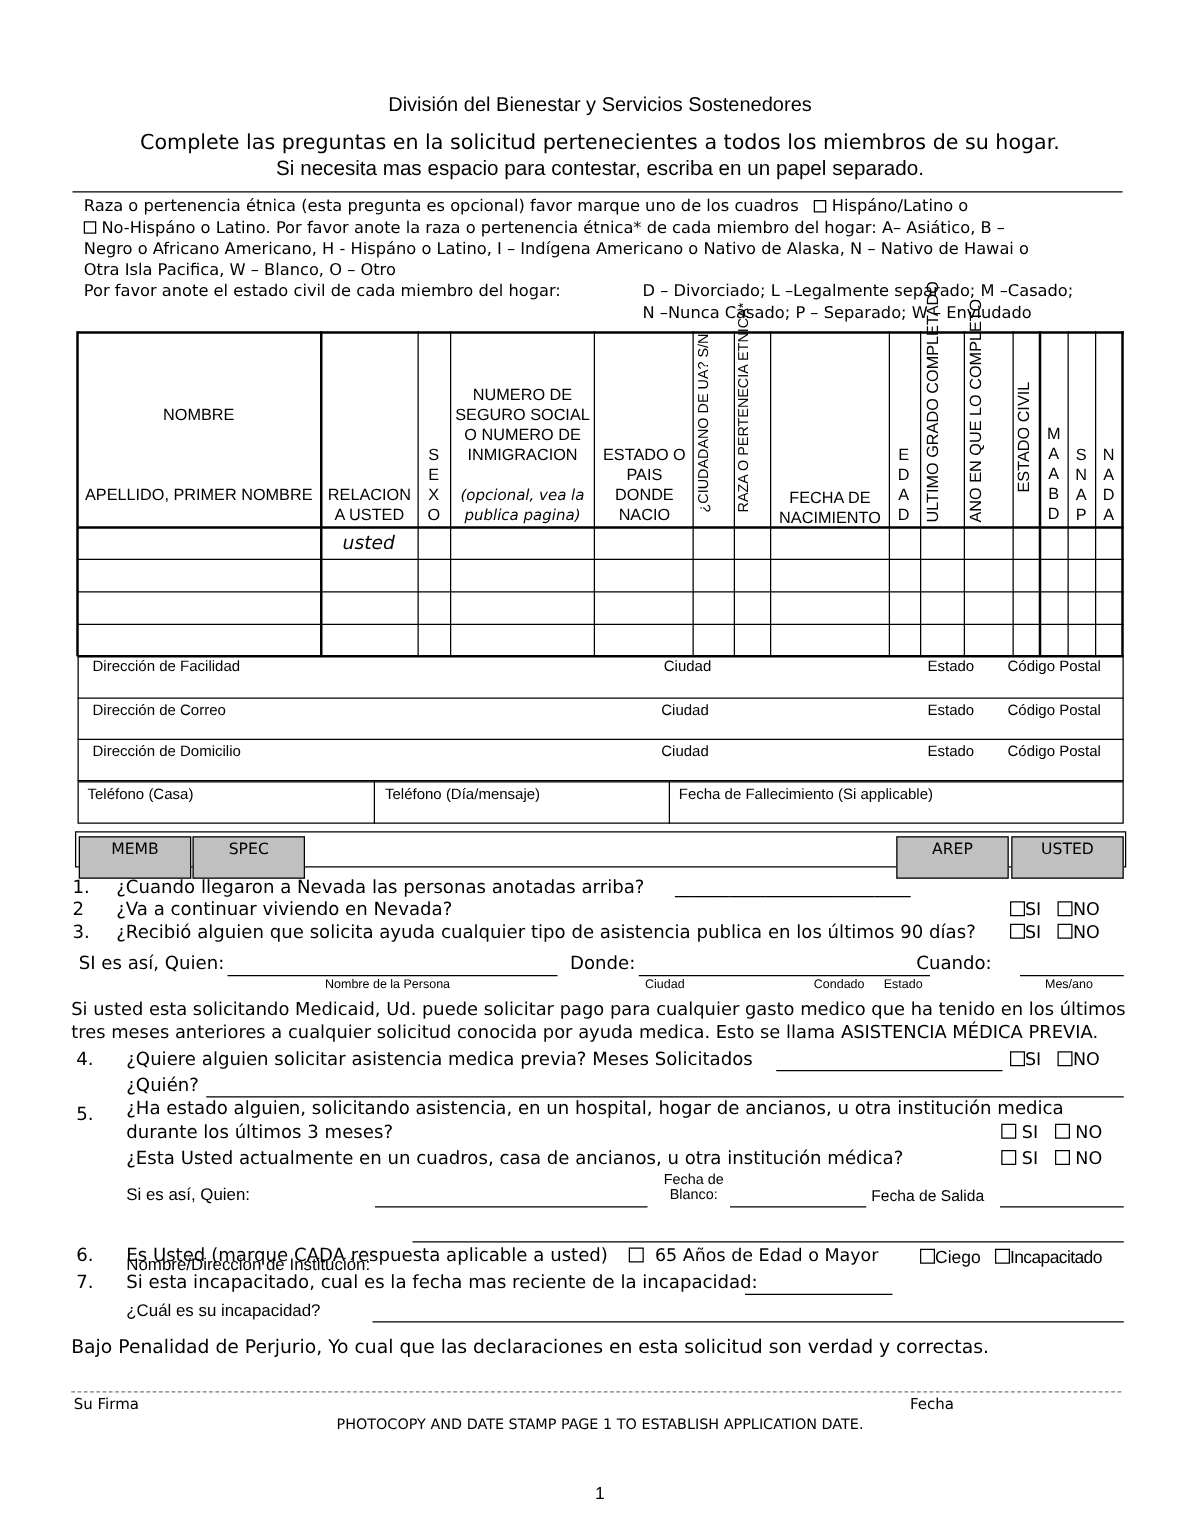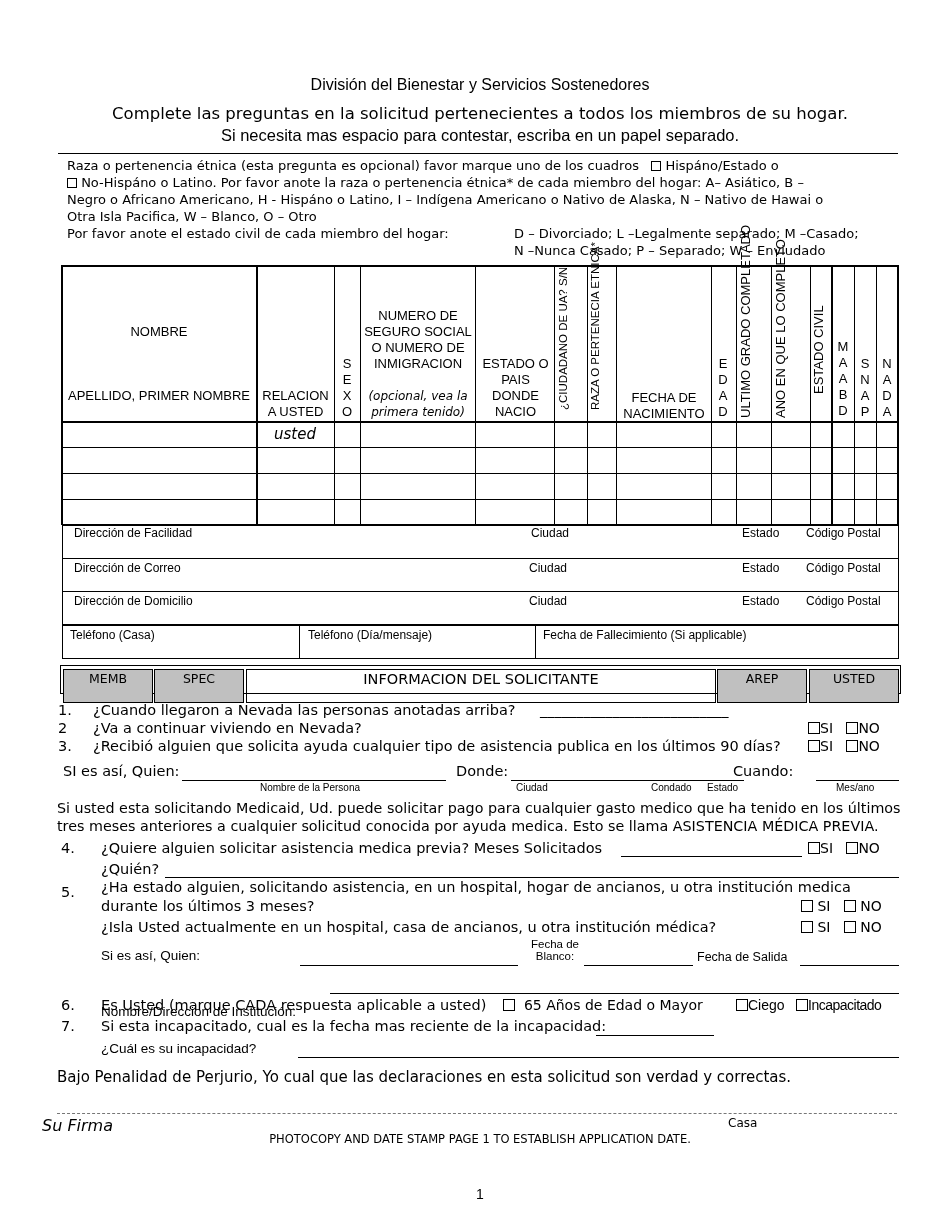--- a/index.html
+++ b/index.html
@@ -44,21 +44,21 @@
 <body>
 
 <div class="abs title1 sans">División del Bienestar y Servicios Sostenedores</div>
 <div class="abs title2 dv">Complete las preguntas en la solicitud pertenecientes a todos los miembros de su hogar.</div>
 <div class="abs title3 sans">Si necesita mas espacio para contestar, escriba en un papel separado.</div>
 <div class="abs hr-top"></div>
 
 <div class="abs intro" style="top:157px;">
   <span>Raza o pertenencia étnica (esta pregunta es opcional) favor marque uno de los cuadros</span>
   &nbsp;&nbsp;<span class="cb"></span>
-  <span>Hispáno/Estado o</span>
+  <span>Hispáno/Latino o</span>
 </div>
 <div class="abs intro" style="top:174px;">
   <span class="cb"></span>
   <span>No-Hispáno o Latino.</span>
   <span>Por favor anote la raza o pertenencia étnica* de cada miembro del hogar: A– Asiático, B –</span>
 </div>
 <div class="abs intro" style="top:191px;">Negro o Africano Americano, H - Hispáno o Latino, I –    Indígena Americano o Nativo de Alaska, N – Nativo de Hawai o</div>
 <div class="abs intro" style="top:208px;">Otra Isla Pacifica, W – Blanco, O – Otro</div>
 <div class="abs intro" style="top:225px;">Por favor anote el estado civil de cada miembro del hogar:</div>
 <div class="abs intro" style="top:225px; left:514px;">D – Divorciado; L –Legalmente separado; M –Casado;</div>
@@ -93,21 +93,21 @@
   <div class="hdr" style="left:62px; width:194px; top:324px;">NOMBRE</div>
   <div class="hdr" style="left:62px; width:194px; top:388px;">APELLIDO, PRIMER NOMBRE</div>
   <div class="hdr" style="left:257px; width:77px; top:388px;">RELACION A USTED</div>
   <div class="stack" style="left:337px; top:356px;">
     <div>S</div>
     <div>E</div>
     <div>X</div>
     <div>O</div>
   </div>
   <div class="hdr" style="left:361px; width:114px; top:308px;">NUMERO DE SEGURO SOCIAL O NUMERO DE INMIGRACION</div>
-  <div class="hdr dv" style="left:361px; width:114px; top:388px; font-family:'DejaVu Sans',sans-serif; font-style:italic; font-size:12px;">(opcional, vea la primera tenido)</div>
+  <div class="hdr dv" style="left:361px; width:114px; top:388px; font-family:'DejaVu Sans',sans-serif; font-style:italic; font-size:12px;">(opcional, vea la publica pagina)</div>
   <div class="hdr" style="left:476px; width:79px; top:356px;">ESTADO O PAIS DONDE NACIO</div>
   <div class="vert" style="left:557px; top:275px; height:135px; width:28px; font-size:11.5px; line-height:13px;">¿CIUDADANO DE UA? S/N</div>
   <div class="vert" style="left:589px; top:275px; height:135px; width:26px; font-size:11.5px; line-height:13px;">RAZA O PERTENECIA ETNICA*</div>
   <div class="hdr" style="left:617px; width:94px; top:390px;">FECHA DE NACIMIENTO</div>
   <div class="stack" style="left:713px; top:356px;">
     <div>E</div>
     <div>D</div>
     <div>A</div>
     <div>D</div>
   </div>
@@ -166,21 +166,20 @@
 <div class="abs" style="left:63px; top:626px; width:236px; height:32px;"></div>
 <div class="abs" style="left:300px; top:626px; width:235px; height:32px;"></div>
 <div class="abs" style="left:536px; top:626px; width:362px; height:32px;"></div>
 <div class="addr-lbl" style="left:70px; top:628px;">Teléfono (Casa)</div>
 <div class="addr-lbl" style="left:308px; top:628px;">Teléfono (Día/mensaje)</div>
 <div class="addr-lbl" style="left:543px; top:628px;">Fecha de Fallecimiento (Si applicable)</div>
 
 <div class="abs sec-bar">
   <div class="sec-cell grey" style="left:2px; width:90px;">MEMB</div>
   <div class="sec-cell grey" style="left:93px; width:90px;">SPEC</div>
-  <div class="sec-cell" style="left:185px; width:470px; font-size:14.5px;">INFORMACION DEL SOLICITANTE</div>
   <div class="sec-cell grey" style="left:656px; width:90px;">AREP</div>
   <div class="sec-cell grey" style="left:748px; width:90px;">USTED</div>
 </div>
 
 <div class="abs num" style="left:58px; top:702px;">1.</div>
 <div class="abs q" style="left:93px; top:702px;">¿Cuando llegaron  a  Nevada las personas anotadas arriba?</div>
 <div class="abs q" style="left:540px; top:702px;">__________________________</div>
 
 <div class="abs num" style="left:58px; top:720px;">2</div>
 <div class="abs q" style="left:93px; top:720px;">¿Va a continuar viviendo en Nevada?</div>
@@ -221,21 +220,21 @@
 <div class="abs q" style="left:101px; top:861px;">¿Quién?</div>
 <div class="line" style="left:165px; top:877px; width:734px;"></div>
 
 <div class="abs num" style="left:61px; top:884px;">5.</div>
 <div class="abs q" style="left:101px; top:879px;">¿Ha estado alguien, solicitando asistencia, en un hospital, hogar de ancianos, u otra institución medica</div>
 <div class="abs q" style="left:101px; top:898px;">durante los últimos 3 meses?</div>
 <div class="abs yn" style="left:801px; top:898px;">
   <span class="cb"></span> <span>SI</span>
   &nbsp;&nbsp;<span class="cb"></span> <span>NO</span>
 </div>
-<div class="abs q" style="left:101px; top:919px;">¿Isla Usted actualmente en un hospital, casa de ancianos, u otra institución médica?</div>
+<div class="abs q" style="left:101px; top:919px;">¿Esta Usted actualmente en un cuadros, casa de ancianos, u otra institución médica?</div>
 <div class="abs yn" style="left:801px; top:919px;">
   <span class="cb"></span> <span>SI</span>
   &nbsp;&nbsp;<span class="cb"></span> <span>NO</span>
 </div>
 
 <div class="abs lbl" style="left:101px; top:948px;">Si es así, Quien:</div>
 <div class="line" style="left:300px; top:965px; width:218px;"></div>
 <div class="abs small" style="left:527px; top:938px; font-size:11.5px; text-align:center; width:56px;">
   <div>Fecha de</div>
   <div>Blanco:</div>
@@ -260,16 +259,16 @@
 </div>
 
 <div class="abs num" style="left:61px; top:1018px;">7.</div>
 <div class="abs q" style="left:101px; top:1018px;">Si esta incapacitado, cual es la fecha mas reciente de la incapacidad:</div>
 <div class="line" style="left:596px; top:1035px; width:118px;"></div>
 <div class="abs lbl" style="left:101px; top:1041px;">¿Cuál es su incapacidad?</div>
 <div class="line" style="left:298px; top:1057px; width:601px;"></div>
 
 <div class="abs q" style="left:57px; top:1068px; font-size:15px;">Bajo Penalidad de Perjurio, Yo cual que las declaraciones en esta solicitud son verdad y correctas.</div>
 <div class="abs" style="left:57px; top:1113px; width:840px; height:0; border-top:1px dashed #777;"></div>
-<div class="abs" style="left:42px; top:1116px; font-size:16px;font-style:italic;">Su Firma</div>
-<div class="abs" style="left:728px; top:1116px; font-size:12px;">Casa</div>
+<div class="abs" style="left:59px; top:1116px; font-size:12px;">Su Firma</div>
+<div class="abs" style="left:728px; top:1116px; font-size:12px;">Fecha</div>
 <div class="abs" style="left:0; width:960px; top:1132px; text-align:center; font-size:11.5px;">PHOTOCOPY AND DATE STAMP PAGE 1 TO ESTABLISH APPLICATION DATE.</div>
 <div class="abs sans" style="left:0; width:960px; top:1186px; text-align:center; font-size:14px;">1</div>
 
 </body></html>

